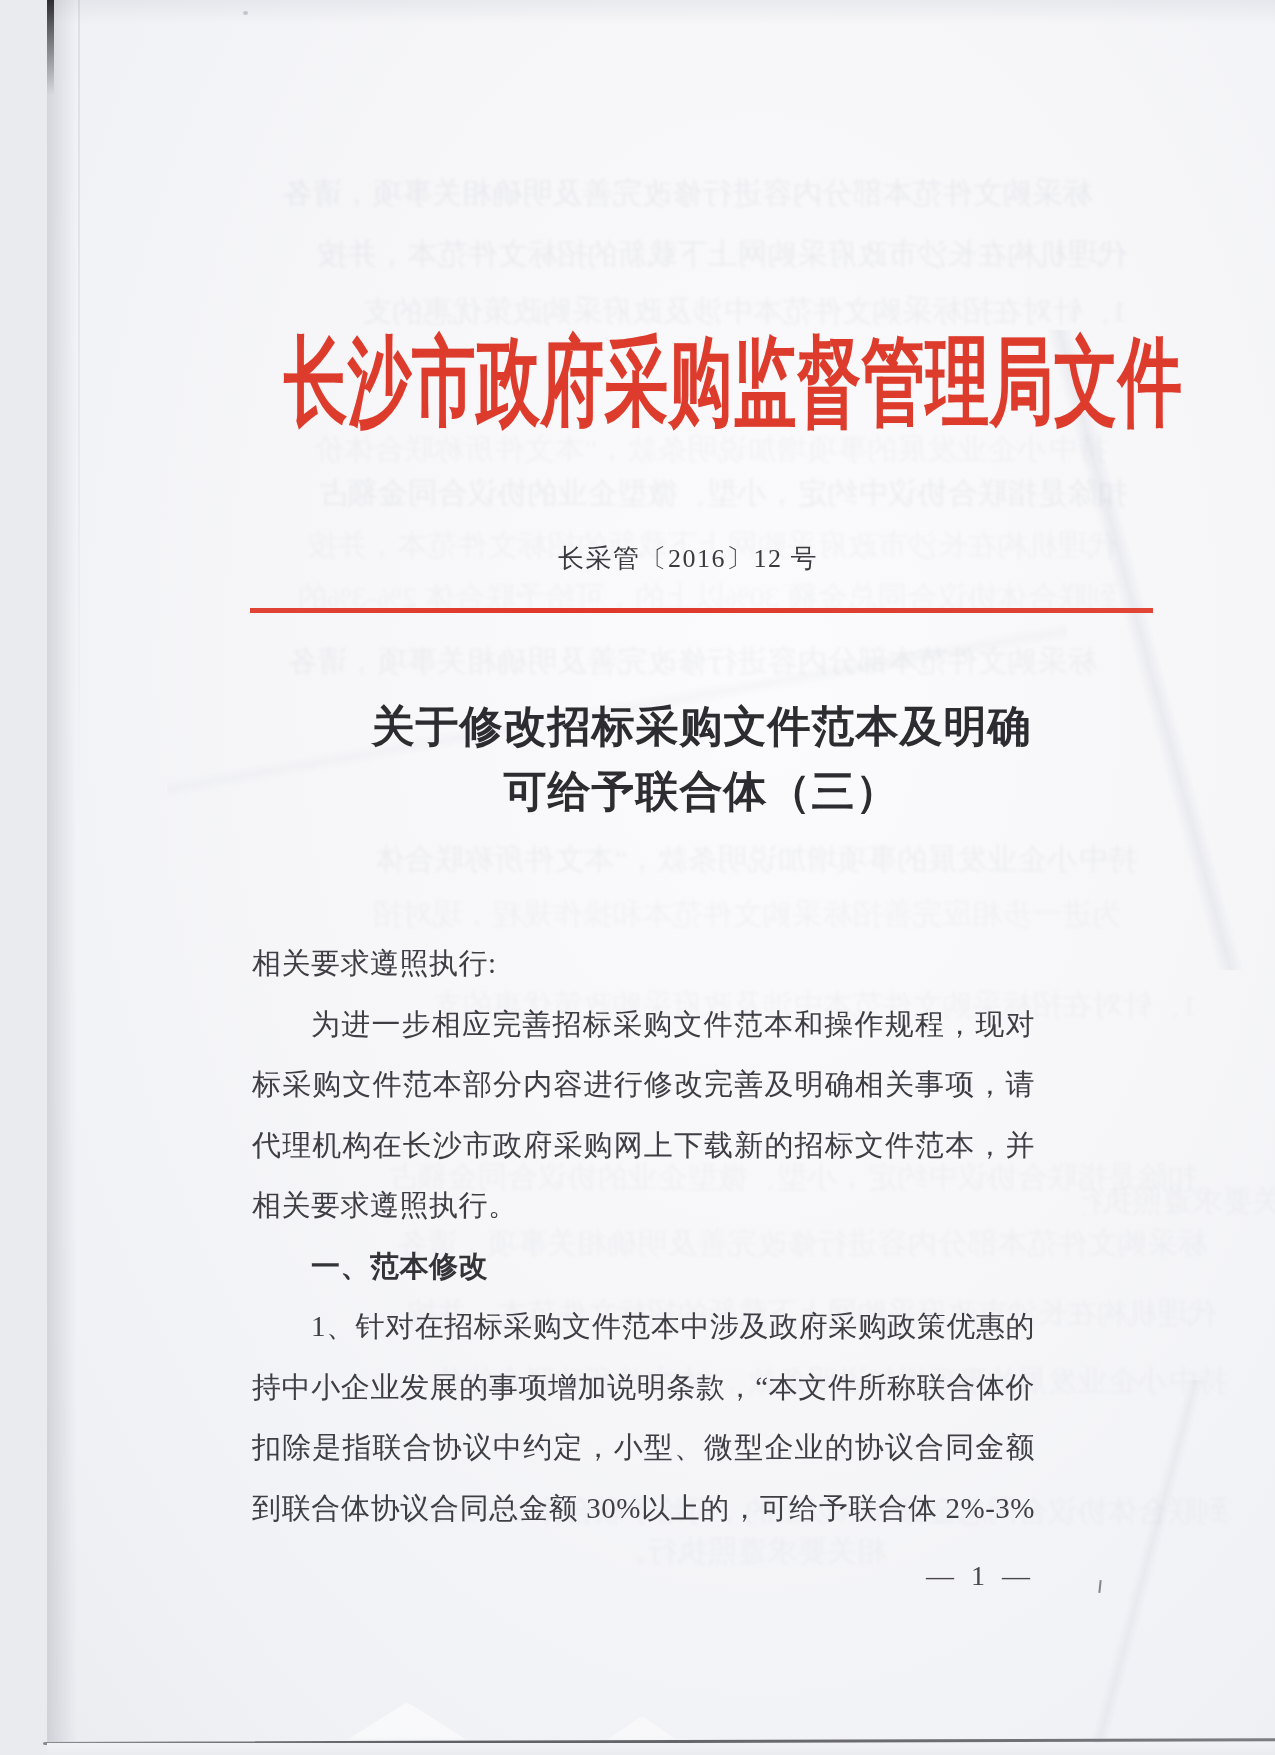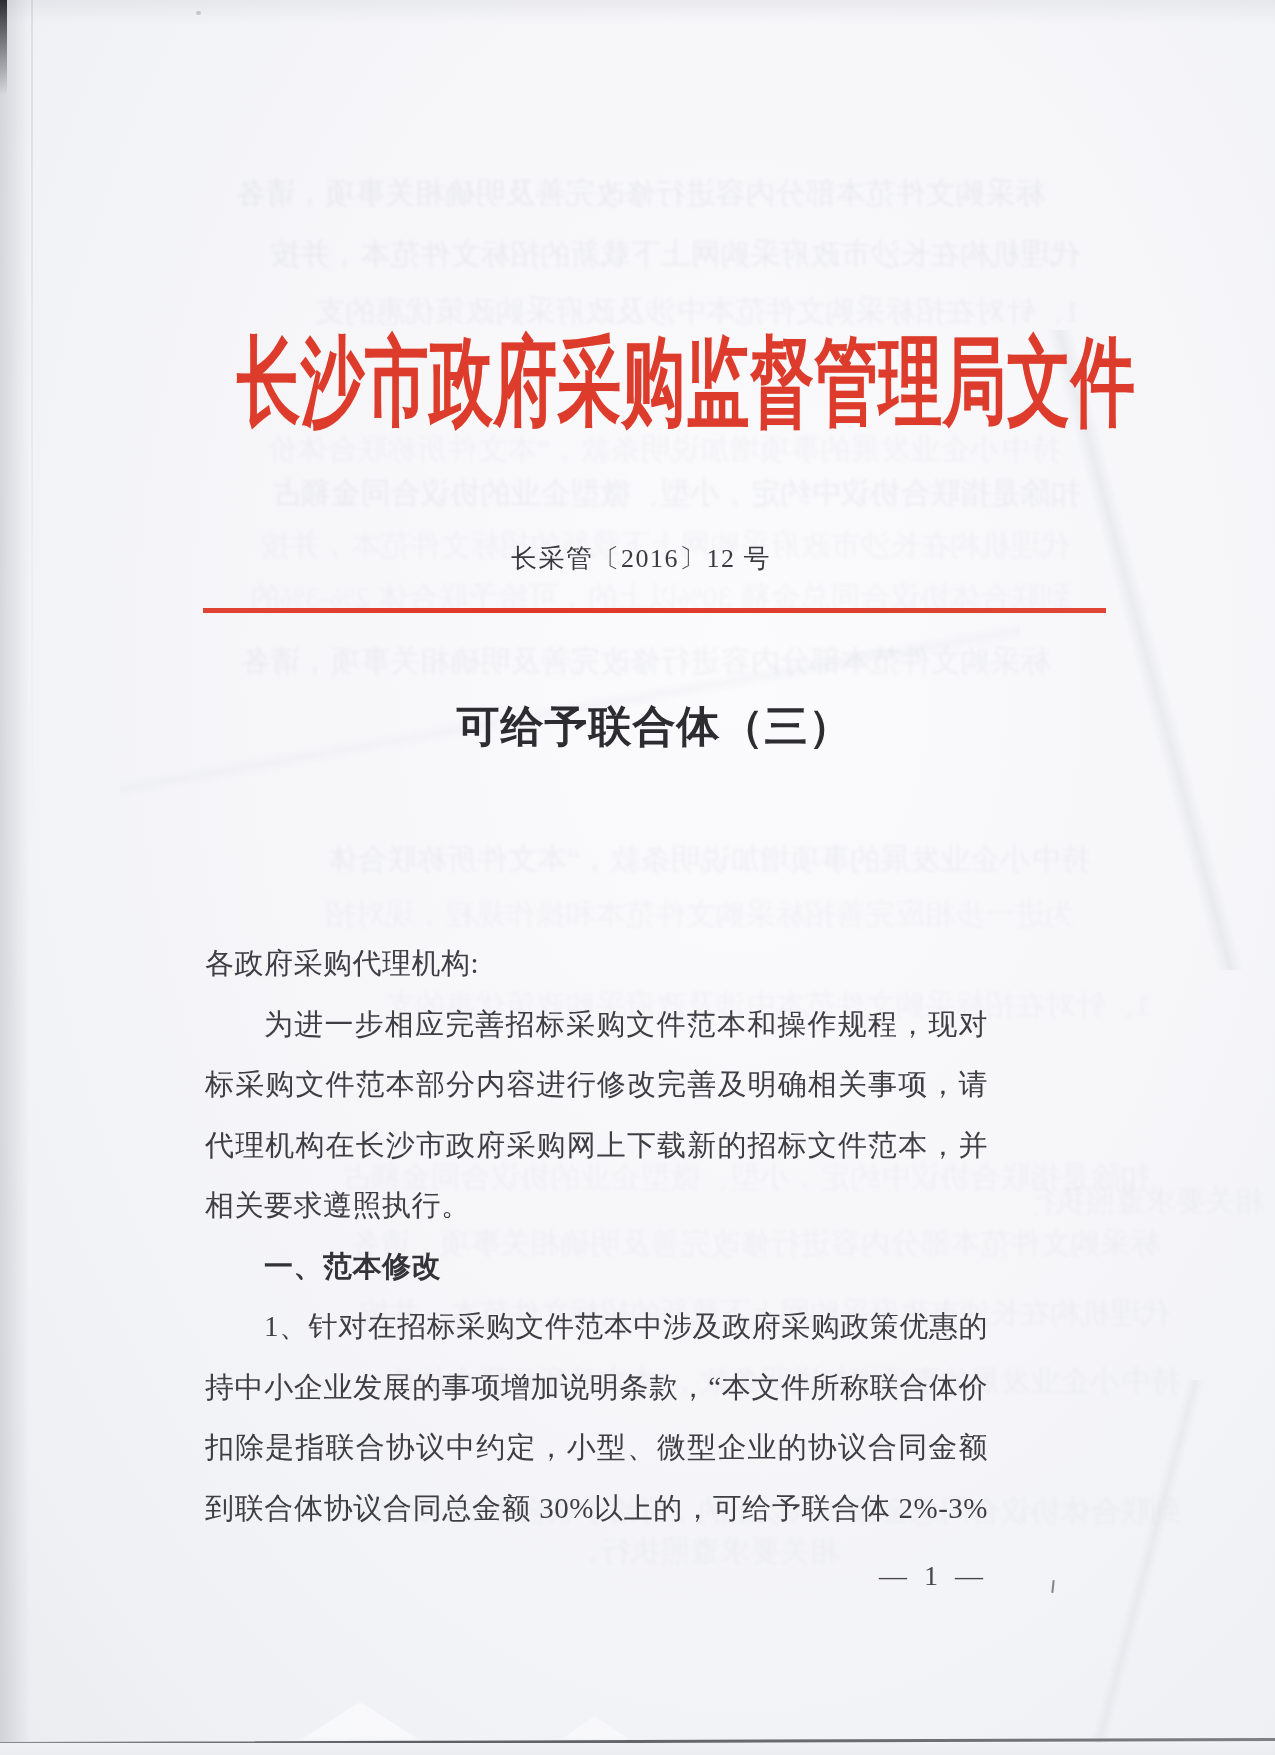--- a/index.html
+++ b/index.html
@@ -6,20 +6,21 @@
   body{
     width:1275px;height:1755px;position:relative;overflow:hidden;
     background:#e9ebee;
     font-family:"Liberation Serif","DejaVu Serif",serif;
   }
   
   .paper{
     position:absolute;inset:0;
     background:
       radial-gradient(ellipse at 58% 38%, #fbfbfd 0%, #f6f6f9 48%, #f0f1f5 82%, #eaecf0 100%);
+    margin-left: 47px;
   }
   .shade-left{position:absolute;left:0;top:0;width:30px;height:100%;
     background:linear-gradient(90deg, rgba(110,115,128,.22), rgba(110,115,128,0));}
   .shade-top{position:absolute;left:0;top:0;width:100%;height:24px;
     background:linear-gradient(180deg, rgba(120,124,138,.10), rgba(120,124,138,0));}
   .edge-dark-sliver{position:absolute;left:0;top:0;width:7px;height:95px;
     background:linear-gradient(180deg,#2e2e31,rgba(46,46,49,0));}
   .fold-left{position:absolute;left:31px;top:0;width:2px;height:860px;
     background:linear-gradient(180deg, rgba(140,146,162,.20), rgba(140,146,162,0));}
   .crease-right{position:absolute;right:0px;top:330px;width:260px;height:640px;
@@ -109,25 +110,26 @@
 
   <div class="red-head">
     <span>长沙市政府采购监督管理局文件</span>
   </div>
 
   <div class="doc-number">长采管〔2016〕12 号</div>
 
   <div class="red-rule"></div>
 
   <div class="doc-title">
+    <div>关于修改招标采购文件范本及明确</div>
     <div>可给予联合体（三）</div>
   </div>
 
   <div class="body-block">
-    <div class="line">各政府采购代理机构:</div>
+    <div class="line">相关要求遵照执行:</div>
     <div class="line just ind">为进一步相应完善招标采购文件范本和操作规程，现对招</div>
     <div class="line just">标采购文件范本部分内容进行修改完善及明确相关事项，请各</div>
     <div class="line just">代理机构在长沙市政府采购网上下载新的招标文件范本，并按</div>
     <div class="line">相关要求遵照执行。</div>
     <div class="line bold ind">一、范本修改</div>
     <div class="line just ind">1、针对在招标采购文件范本中涉及政府采购政策优惠的支</div>
     <div class="line just">持中小企业发展的事项增加说明条款，“本文件所称联合体价</div>
     <div class="line just">扣除是指联合协议中约定，小型、微型企业的协议合同金额占</div>
     <div class="line just">到联合体协议合同总金额 30%以上的，可给予联合体 2%-3%的</div>
   </div>

